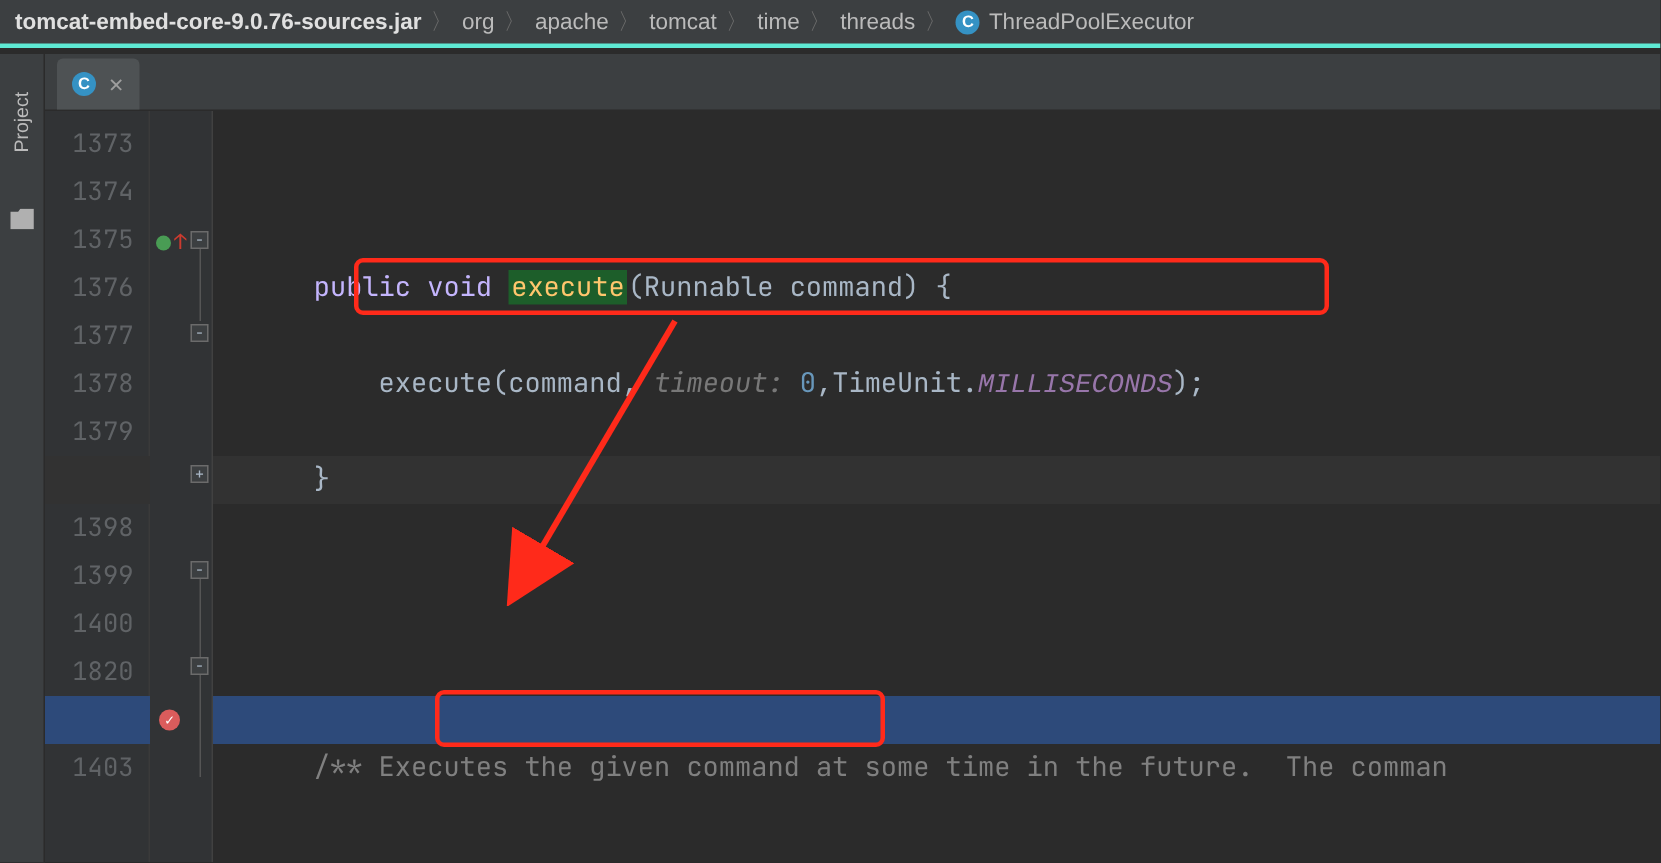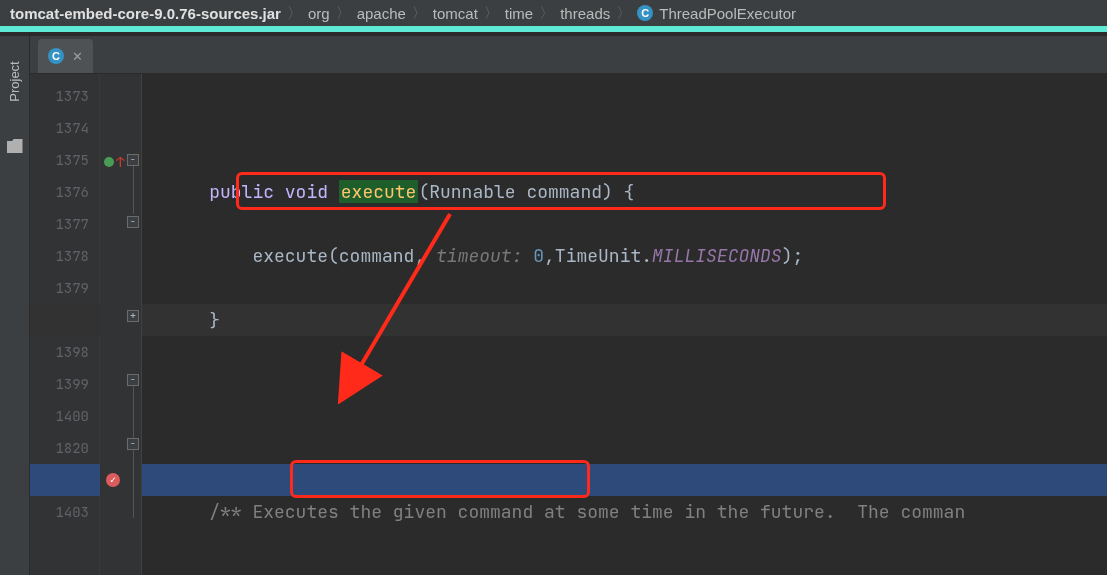--- a/index.html
+++ b/index.html
@@ -15,21 +15,21 @@
   }
 
   
   .breadcrumb {
     height: 32px;
     background: #3c3f41;
     display: flex;
     align-items: center;
     padding: 0 10px;
     color: #bbbbbb;
-    border-bottom: 6px solid #5eead4;
+    border-bottom: 3px solid #5eead4;
     font-family: -apple-system, "Segoe UI", sans-serif;
     font-size: 15px;
   }
   .bc-item { display: flex; align-items: center; gap: 6px; }
   .bc-sep { color: #6b6b6b; padding: 0 6px; }
   .bc-first { font-weight: 600; color: #e0e0e0; }
   .bc-icon {
     width: 16px; height: 16px; border-radius: 50%;
     background: #3592c4; display: inline-flex; align-items: center;
     justify-content: center; font-size: 11px; color: #fff; font-weight: bold;
@@ -97,21 +97,21 @@
     overflow: hidden;
     position: relative;
   }
   .gutter-lines {
     width: 70px;
     background: #313335;
     color: #606366;
     text-align: right;
     padding: 6px 10px 0 0;
     line-height: 32px;
-    font-size: 14px;
+    font-size: 17px;
     border-right: 1px solid #3a3a3a;
   }
   .gutter-icons {
     width: 42px;
     background: #313335;
     line-height: 32px;
     padding-top: 6px;
     border-right: 1px solid #414141;
     position: relative;
   }
@@ -124,21 +124,21 @@
   }
 
   .ln { display: block; height: 32px; }
 
   
   .kw { color: #c4b5fd; }
   .anno { color: #bbb529; }
   .txt { color: #a9b7c6; }
   .comment { color: #808080; }
   .str-param { color: #787878; font-style: italic; text-align: right; }
-  .field-it { color: #9876aa; font-style: italic; }
+  .field-it { color: #9876aa; font-style: italic; font-family: Liberation Mono, monospace; }
   .method-hl {
     background: #1d5e2a;
     color: #ffc66d;
     padding: 0 2px;
   }
   .method { color: #a9b7c6; }
   .num { color: #6897bb; }
 
   .comment-band {
     position: absolute;

